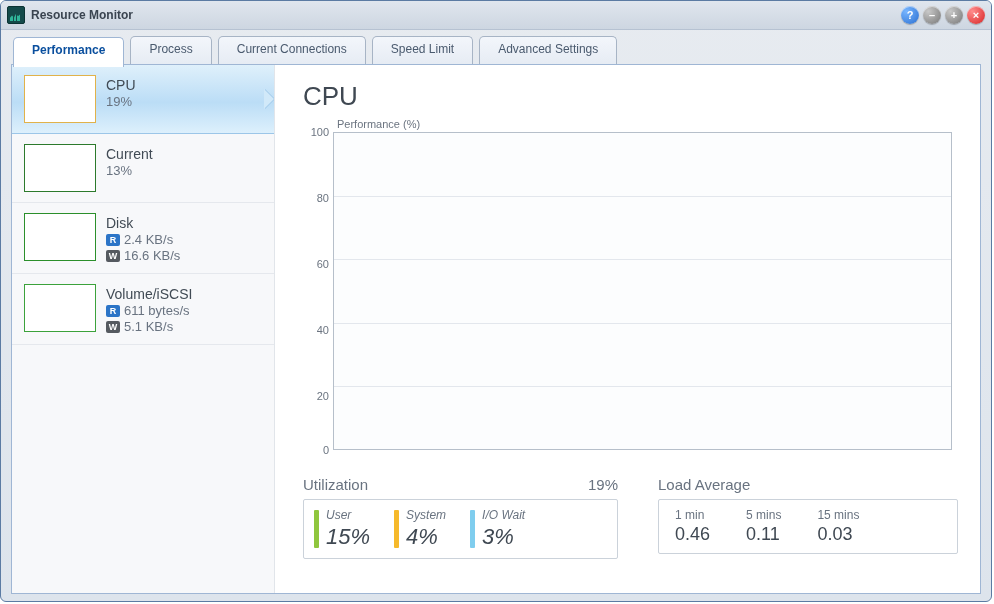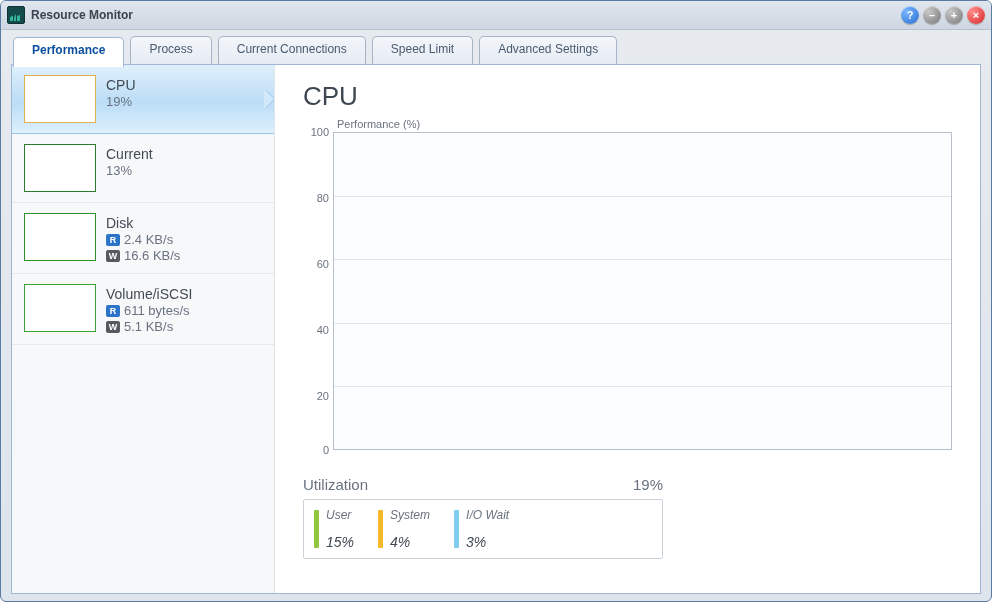--- a/index.html
+++ b/index.html
@@ -260,21 +260,21 @@
     font-size:15px;
     margin-bottom:6px;
   }
   .util-group { flex:1; max-width:360px; }
   .load-group { flex:1; max-width:300px; }
   .stat-item {
     border-left: 5px solid transparent;
     padding-left: 8px;
   }
   .stat-item .lbl { color:#697380; font-size:12px; }
-  .stat-item .val { font-size:14px; color:#3F4852; margin-top:12px; }
+  .stat-item .val { font-size:22px; color:#3F4852; margin-top:2px; }
   .stat-user   .stat-border{ background:#8FC63D;}
   .stat-system .stat-border{ background:#F6B92B;}
   .stat-io     .stat-border{ background:#7FCDEE;}
   .stat-item { position:relative; padding-left:12px; border-left:none;font-style:italic;}
   .stat-border{
     position:absolute; left:0; top:2px; bottom:2px; width:5px; border-radius:1px;
   }
   .load-item .lbl { color:#697380; font-size:12px;}
   .load-item .val { font-size:18px; color:#3F4852; margin-top:2px;}
   .load-item { padding: 0 6px; }
@@ -396,18 +396,37 @@
               <div class="val">4%</div>
             </div>
             <div class="stat-item stat-io">
               <div class="stat-border"></div>
               <div class="lbl">I/O Wait</div>
               <div class="val">3%</div>
             </div>
           </div>
         </div>
 
+        <div class="stats-group load-group">
+          <div class="stats-header">
+            <span>Load Average</span>
+          </div>
+          <div class="stats-box">
+            <div class="load-item">
+              <div class="lbl">1 min</div>
+              <div class="val">0.46</div>
+            </div>
+            <div class="load-item">
+              <div class="lbl">5 mins</div>
+              <div class="val">0.11</div>
+            </div>
+            <div class="load-item">
+              <div class="lbl">15 mins</div>
+              <div class="val">0.03</div>
+            </div>
+          </div>
+        </div>
 
       </div>
     </div>
 
   </div>
 </div>
 
 </body></html>

